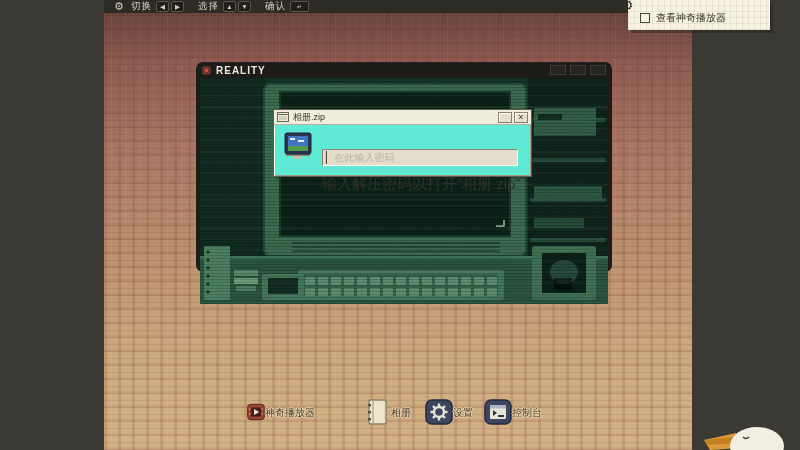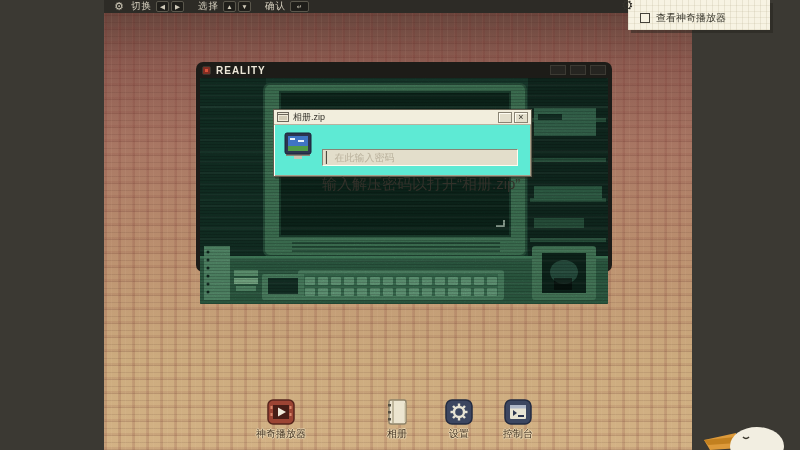--- a/index.html
+++ b/index.html
@@ -72,21 +72,21 @@
   .dlg-msg{position:absolute;left:48px;top:6px;font-size:15px;color:#33312a;margin-top:44px;}
   .dlg-input{position:absolute;left:48px;top:24px;width:196px;height:17px;
     background:#e3decb;border:1px solid;
     border-color:#8a8474 #fffdf0 #fffdf0 #8a8474;box-sizing:border-box;
     display:flex;align-items:center;padding-left:3px;cursor:text;}
   .dlg-cursor{color:#4a463a;font-size:11px;line-height:11px;}
   .dlg-ph{color:#b9b19c;font-size:10px;}
   .zipfile-icon{width:12px;height:10px;flex:none;}
   .monitor-icon{position:absolute;left:10px;top:6px;width:30px;height:30px;}
   
-  .dicon{position:absolute;top:398px;width:68px;display:flex;flex-direction:column;
+  .dicon{position:absolute;top:398px;width:68px;display:flex;
     align-items:center;cursor:pointer;z-index:5;}
   .dicon svg{width:28px;height:28px;}
   .dicon .dlabel{margin-top:1px;font-size:10px;color:#463524;white-space:nowrap;
     text-shadow:-1px 0 #e9d8b4,1px 0 #e9d8b4,0 -1px #e9d8b4,0 1px #e9d8b4;}
   
   .goose{position:absolute;left:700px;top:420px;width:100px;height:30px;overflow:hidden;z-index:6;}
 </style>
 </head>
 <body>
 

